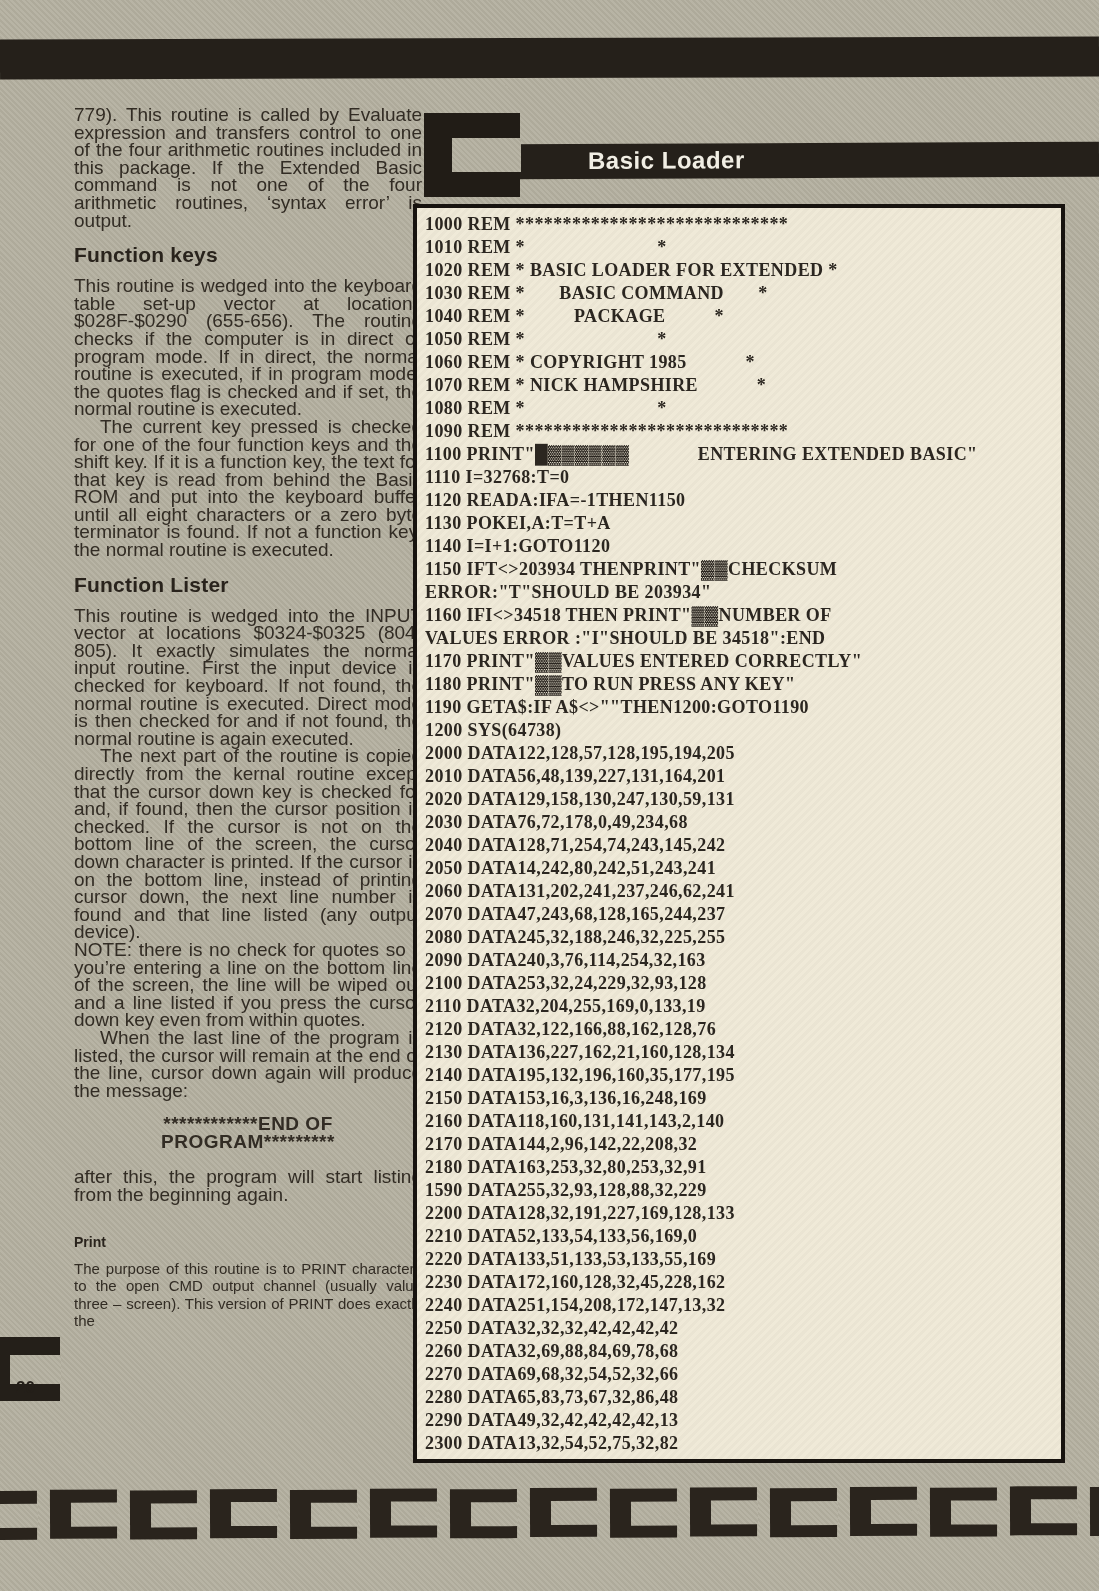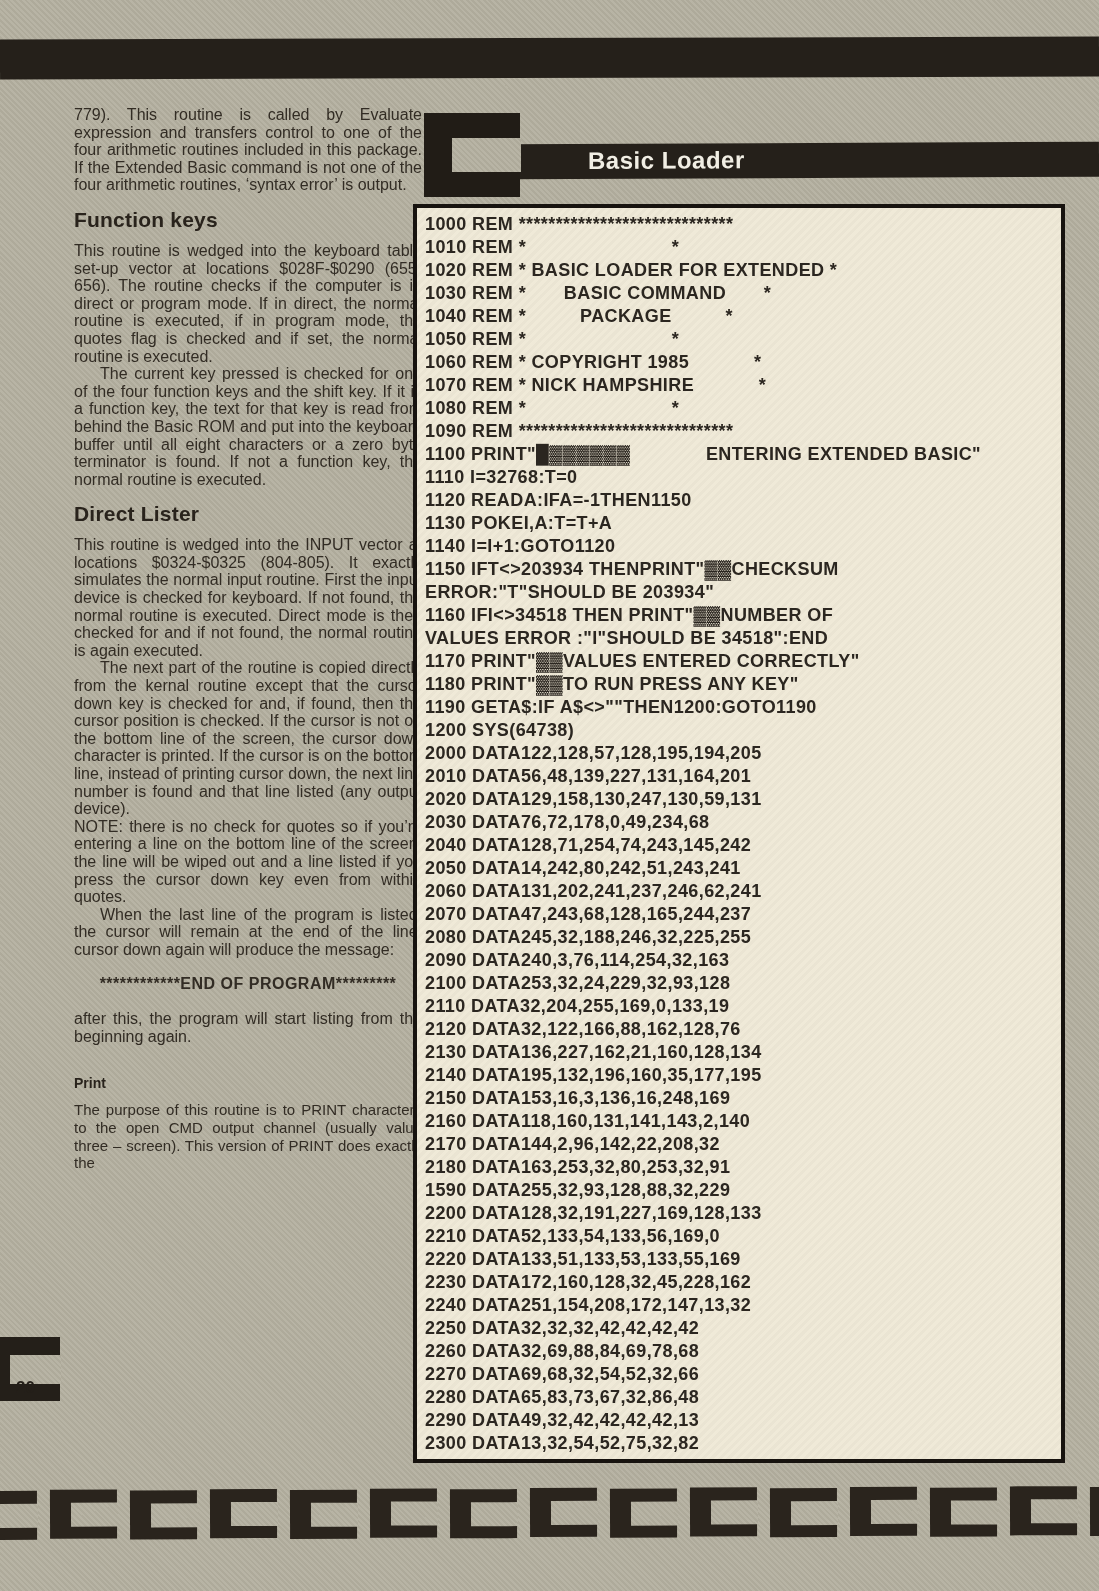--- a/index.html
+++ b/index.html
@@ -6,21 +6,21 @@
   .page{
     position:relative;width:1099px;height:1591px;overflow:hidden;
     background-color:#b4b0a0;
     background-image:repeating-linear-gradient(45deg, rgba(255,255,255,.05) 0 2px, rgba(0,0,0,.035) 2px 4px);
     font-family:"Liberation Sans",sans-serif;color:#2e2922;
   }
   .top-bar{position:absolute;left:0;top:38px;width:1099px;height:40px;background:#25201a;transform:rotate(-.15deg);}
   
   .left-col{position:absolute;left:74px;top:106px;width:348px;}
   .left-col .p, .left-col .p-indent, .left-col .stars{
-    margin:0;font-size:16px;line-height:17.6px;text-align:justify;color:#322c24;
+    margin:0;font-size:19px;line-height:17.6px;text-align:justify;color:#322c24;
   }
   .left-col .p-indent{text-indent:26px;}
   .left-col .h{
     font-size:21px;font-weight:700;color:#29231c;margin:14px 0 10px;letter-spacing:.2px;
   }
   .left-col .stars{margin:16px 0 18px;font-weight:700;letter-spacing:.5px;text-align:center;}
   .print-heading{font-size:14px;font-weight:700;color:#29231c;margin:30px 0 10px;}
   .print-para{margin:0;font-size:15px;line-height:17.6px;text-align:justify;color:#322c24;}
   
   .badge{position:absolute;left:0;top:1337px;width:60px;height:64px;background:#241f19;}
@@ -36,21 +36,21 @@
     background-color:#b4b0a0;
     background-image:repeating-linear-gradient(45deg, rgba(255,255,255,.05) 0 2px, rgba(0,0,0,.035) 2px 4px);}
   
   .code-box{
     position:absolute;left:413px;top:204px;width:652px;height:1259px;box-sizing:border-box;
     background:#efe9d7;border:4px solid #17130f;
     background-image:repeating-linear-gradient(-45deg, rgba(0,0,0,.02) 0 3px, rgba(255,255,255,.03) 3px 6px);
   }
   .code{padding:5px 0 0 8px;}
   .code-line{
-    white-space:pre;font-family:Liberation Sans, sans-serif;font-weight:700;
+    white-space:pre;font-family:Liberation Serif, serif;font-weight:700;
     font-size:18px;line-height:23px;letter-spacing:.4px;color:#2b2620;
   }
   
   .c-row{position:absolute;left:-30px;top:1488px;width:1160px;height:50px;display:flex;gap:13px;transform:rotate(-.2deg);}
   .c-small{position:relative;width:67px;height:49px;background:#2a241d;flex:0 0 auto;}
   .c-small .notch{position:absolute;left:21px;top:13px;right:-1px;bottom:12px;
     background-color:#b4b0a0;
     background-image:repeating-linear-gradient(45deg, rgba(255,255,255,.05) 0 2px, rgba(0,0,0,.035) 2px 4px);}
   .c-small:nth-child(odd){transform:translateY(1px);}
 </style>
@@ -60,21 +60,21 @@
 <div class="page">
 
   <div class="top-bar"></div>
 
   <div class="left-col">
     <div>
         <div class="p">779). This routine is called by Evaluate expression and transfers control to one of the four arithmetic routines included in this package. If the Extended Basic command is not one of the four arithmetic routines, ‘syntax error’ is output.</div>
         <div class="h">Function keys</div>
         <div class="p">This routine is wedged into the keyboard table set-up vector at locations $028F-$0290 (655-656). The routine checks if the computer is in direct or program mode. If in direct, the normal routine is executed, if in program mode, the quotes flag is checked and if set, the normal routine is executed.</div>
         <div class="p-indent">The current key pressed is checked for one of the four function keys and the shift key. If it is a function key, the text for that key is read from behind the Basic ROM and put into the keyboard buffer until all eight characters or a zero byte terminator is found. If not a function key, the normal routine is executed.</div>
-        <div class="h">Direct Lister</div>
+        <div class="h">Function Lister</div>
         <div class="p">This routine is wedged into the INPUT vector at locations $0324-$0325 (804-805). It exactly simulates the normal input routine. First the input device is checked for keyboard. If not found, the normal routine is executed. Direct mode is then checked for and if not found, the normal routine is again executed.</div>
         <div class="p-indent">The next part of the routine is copied directly from the kernal routine except that the cursor down key is checked for and, if found, then the cursor position is checked. If the cursor is not on the bottom line of the screen, the cursor down character is printed. If the cursor is on the bottom line, instead of printing cursor down, the next line number is found and that line listed (any output device).</div>
         <div class="p">NOTE: there is no check for quotes so if you’re entering a line on the bottom line of the screen, the line will be wiped out and a line listed if you press the cursor down key even from within quotes.</div>
         <div class="p-indent">When the last line of the program is listed, the cursor will remain at the end of the line, cursor down again will produce the message:</div>
         <div class="stars">************END OF PROGRAM*********</div>
         <div class="p">after this, the program will start listing from the beginning again.</div>
       </div>
     <div class="print-heading">Print</div>
     <p class="print-para">The purpose of this routine is to PRINT characters to the open CMD output channel (usually value three – screen). This version of PRINT does exactly the</p>
   </div>

